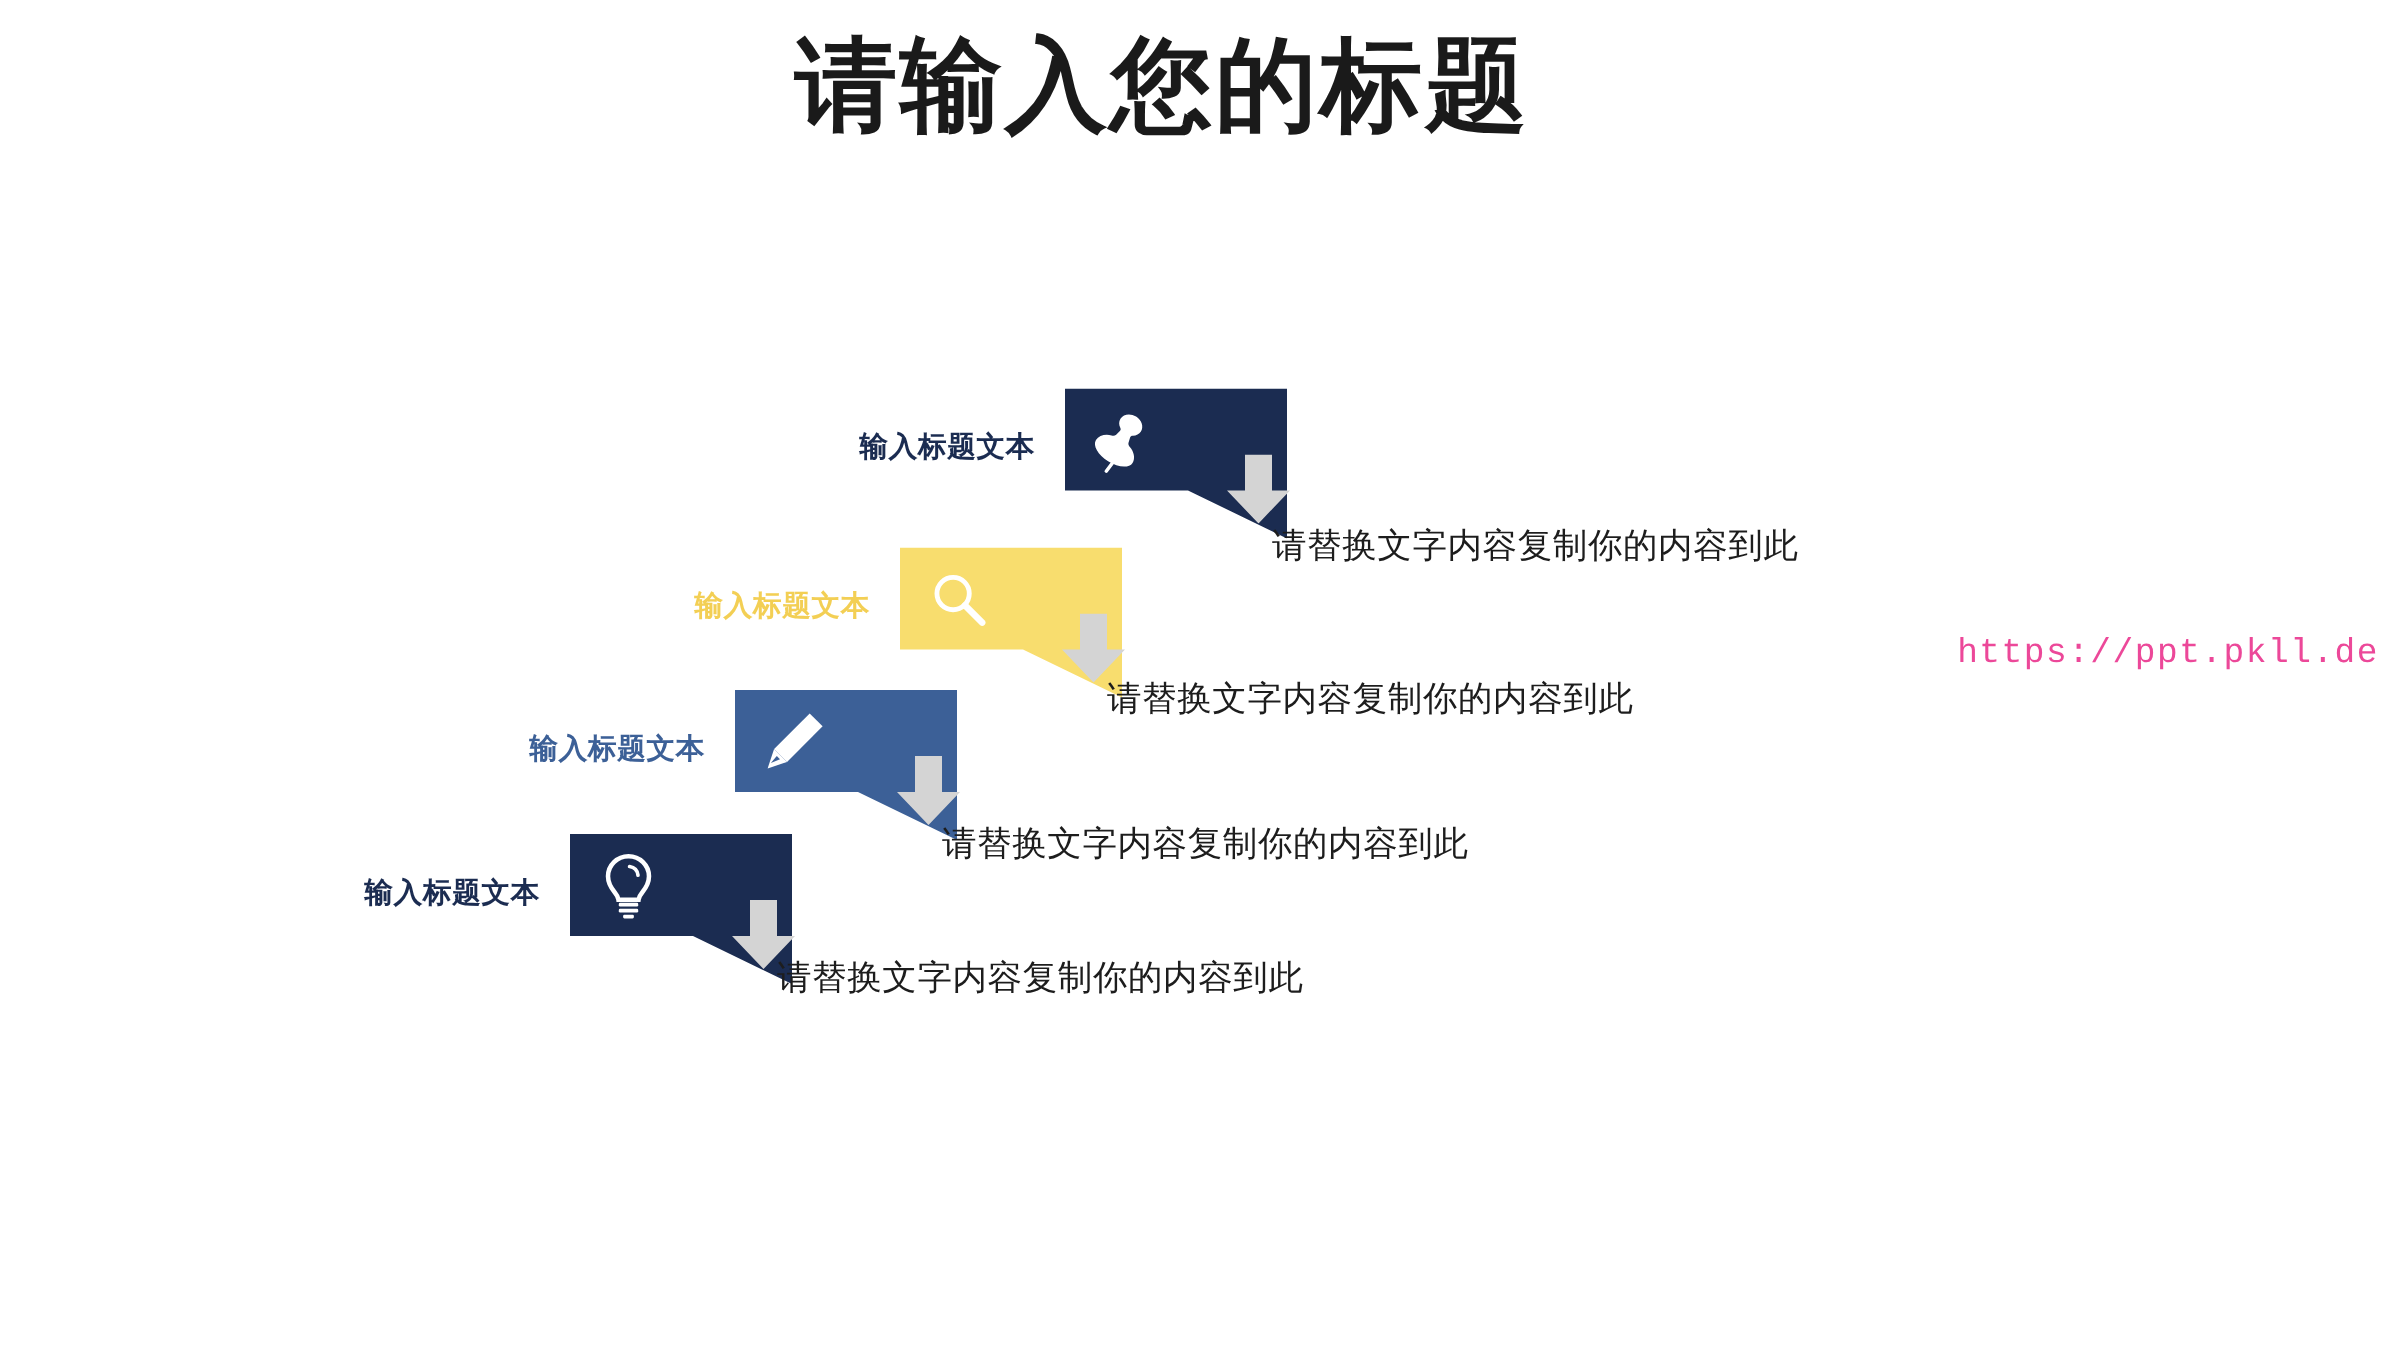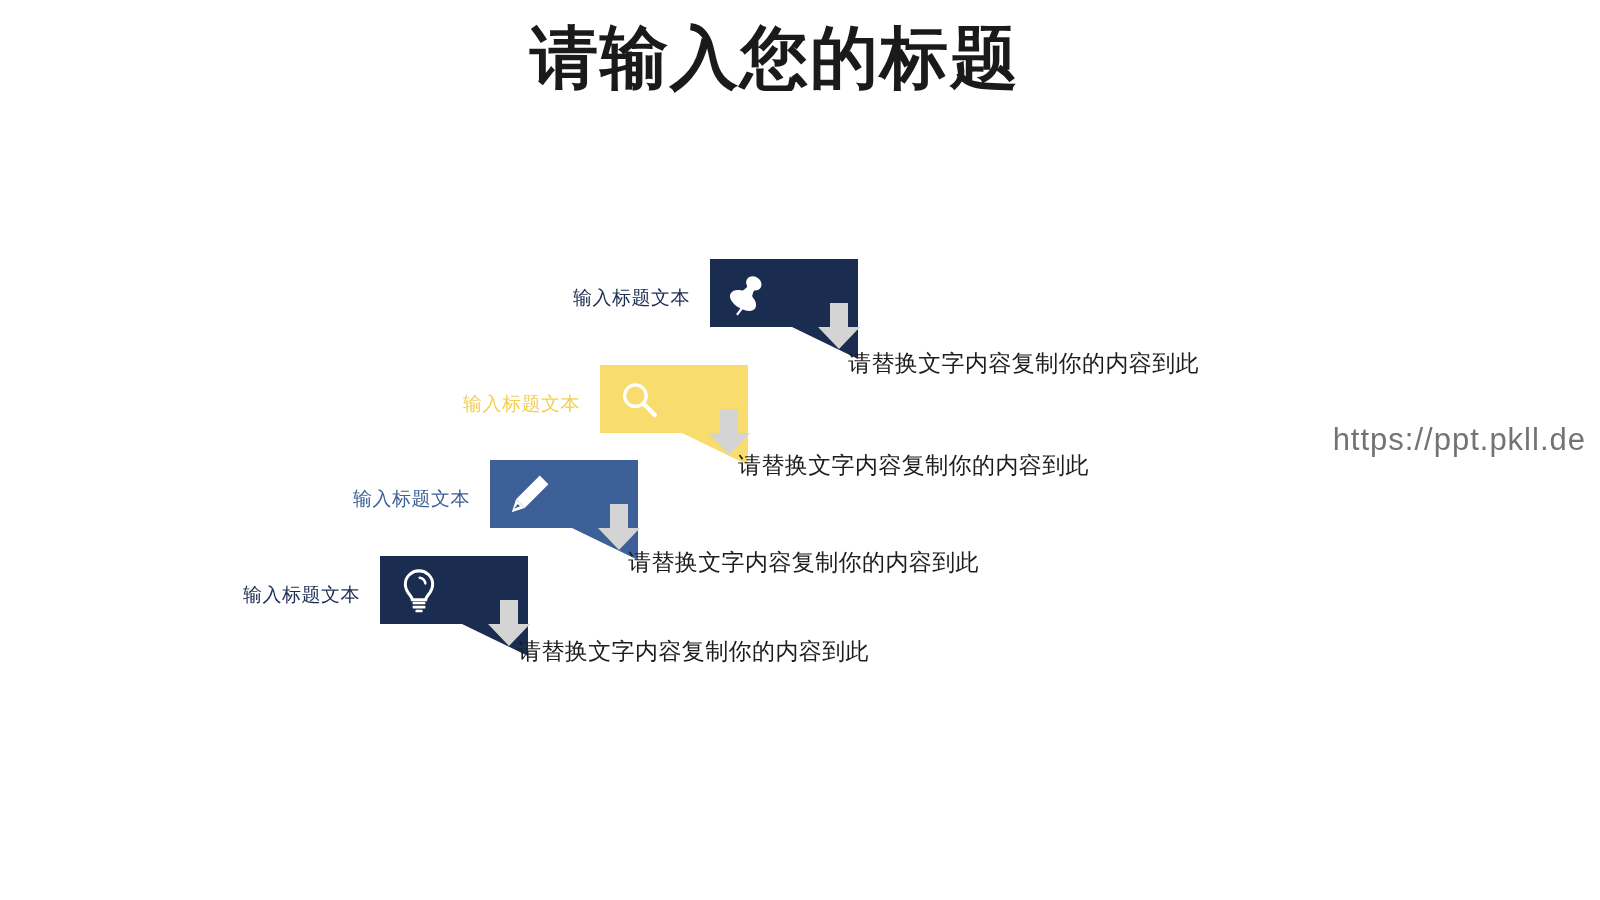--- a/index.html
+++ b/index.html
@@ -29,40 +29,40 @@
     color: #1a1a1a;
     letter-spacing: 2px;
     white-space: nowrap;
   }
 
   
   #watermark {
     position: absolute;
     right: 14px;
     top: 422px;
-    font-size: 31px;
+    font-size: 23px;
     letter-spacing: 1px;
-    color: #737373;
+    color: #ec4899;
     white-space: nowrap;
-    font-family: Liberation Sans, sans-serif;
+    font-family: Liberation Mono, monospace;
   }
 
   
   .callout-row {
     position: absolute;
     height: 120px;
   }
 
   .callout-label {
     position: absolute;
     top: 26px;
     right: 100%;
     margin-right: 20px;
     font-size: 19px;
-    font-weight: 400;
+    font-weight: 700;
     white-space: nowrap;
     letter-spacing: 0.5px;
   }
 
   .bubble-wrap {
     position: absolute;
     left: 0;
     top: 0;
     width: 148px;
     height: 100px;

